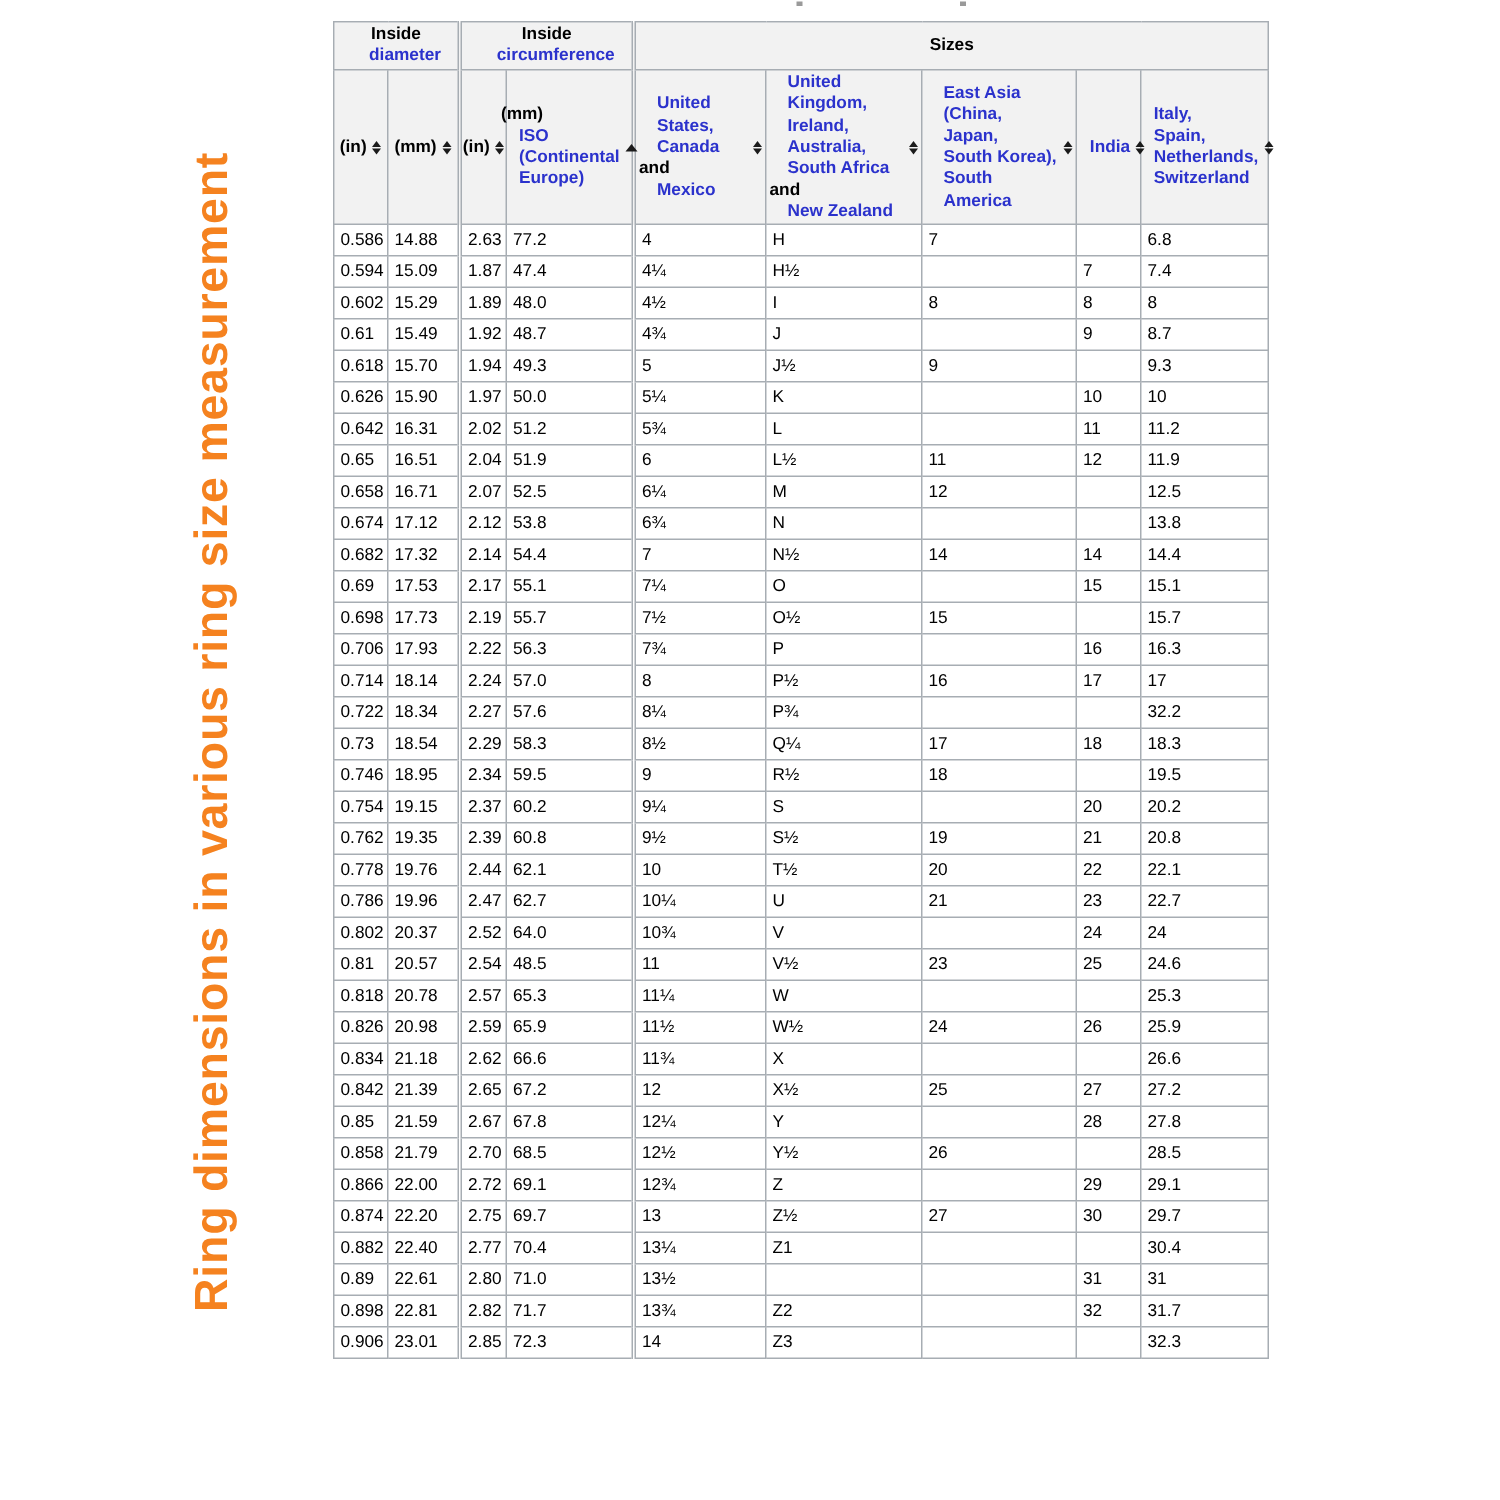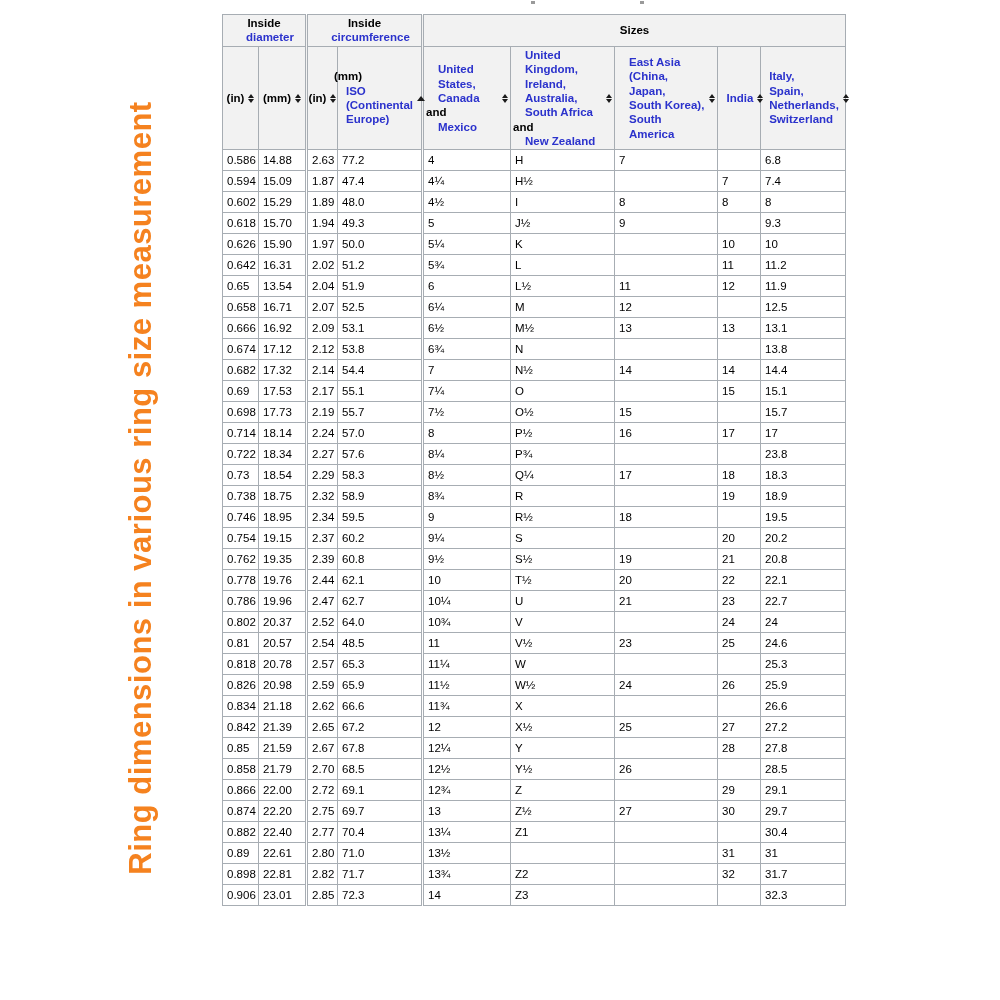--- a/index.html
+++ b/index.html
@@ -224,20 +224,31 @@
         <td>15.29</td>
         <td class="grp">1.89</td>
         <td>48.0</td>
         <td class="grp">4½</td>
         <td>I</td>
         <td>8</td>
         <td>8</td>
         <td>8</td>
       </tr>
       <tr>
+        <td>0.61</td>
+        <td>15.49</td>
+        <td class="grp">1.92</td>
+        <td>48.7</td>
+        <td class="grp">4¾</td>
+        <td>J</td>
+        <td></td>
+        <td>9</td>
+        <td>8.7</td>
+      </tr>
+      <tr>
         <td>0.618</td>
         <td>15.70</td>
         <td class="grp">1.94</td>
         <td>49.3</td>
         <td class="grp">5</td>
         <td>J½</td>
         <td>9</td>
         <td></td>
         <td>9.3</td>
       </tr>
@@ -258,50 +269,39 @@
         <td class="grp">2.02</td>
         <td>51.2</td>
         <td class="grp">5¾</td>
         <td>L</td>
         <td></td>
         <td>11</td>
         <td>11.2</td>
       </tr>
       <tr>
         <td>0.65</td>
-        <td>13.54</td>
+        <td>16.51</td>
         <td class="grp">2.04</td>
         <td>51.9</td>
         <td class="grp">6</td>
         <td>L½</td>
         <td>11</td>
         <td>12</td>
         <td>11.9</td>
       </tr>
       <tr>
         <td>0.658</td>
         <td>16.71</td>
         <td class="grp">2.07</td>
         <td>52.5</td>
         <td class="grp">6¼</td>
         <td>M</td>
         <td>12</td>
         <td></td>
         <td>12.5</td>
-      </tr>
-      <tr>
-        <td>0.666</td>
-        <td>16.92</td>
-        <td class="grp">2.09</td>
-        <td>53.1</td>
-        <td class="grp">6½</td>
-        <td>M½</td>
-        <td>13</td>
-        <td>13</td>
-        <td>13.1</td>
       </tr>
       <tr>
         <td>0.674</td>
         <td>17.12</td>
         <td class="grp">2.12</td>
         <td>53.8</td>
         <td class="grp">6¾</td>
         <td>N</td>
         <td></td>
         <td></td>
@@ -334,64 +334,64 @@
         <td>17.73</td>
         <td class="grp">2.19</td>
         <td>55.7</td>
         <td class="grp">7½</td>
         <td>O½</td>
         <td>15</td>
         <td></td>
         <td>15.7</td>
       </tr>
       <tr>
+        <td>0.706</td>
+        <td>17.93</td>
+        <td class="grp">2.22</td>
+        <td>56.3</td>
+        <td class="grp">7¾</td>
+        <td>P</td>
+        <td></td>
+        <td>16</td>
+        <td>16.3</td>
+      </tr>
+      <tr>
         <td>0.714</td>
         <td>18.14</td>
         <td class="grp">2.24</td>
         <td>57.0</td>
         <td class="grp">8</td>
         <td>P½</td>
         <td>16</td>
         <td>17</td>
         <td>17</td>
       </tr>
       <tr>
         <td>0.722</td>
         <td>18.34</td>
         <td class="grp">2.27</td>
         <td>57.6</td>
         <td class="grp">8¼</td>
         <td>P¾</td>
         <td></td>
         <td></td>
-        <td>23.8</td>
+        <td>32.2</td>
       </tr>
       <tr>
         <td>0.73</td>
         <td>18.54</td>
         <td class="grp">2.29</td>
         <td>58.3</td>
         <td class="grp">8½</td>
         <td>Q¼</td>
         <td>17</td>
         <td>18</td>
         <td>18.3</td>
       </tr>
       <tr>
-        <td>0.738</td>
-        <td>18.75</td>
-        <td class="grp">2.32</td>
-        <td>58.9</td>
-        <td class="grp">8¾</td>
-        <td>R</td>
-        <td></td>
-        <td>19</td>
-        <td>18.9</td>
-      </tr>
-      <tr>
         <td>0.746</td>
         <td>18.95</td>
         <td class="grp">2.34</td>
         <td>59.5</td>
         <td class="grp">9</td>
         <td>R½</td>
         <td>18</td>
         <td></td>
         <td>19.5</td>
       </tr>

